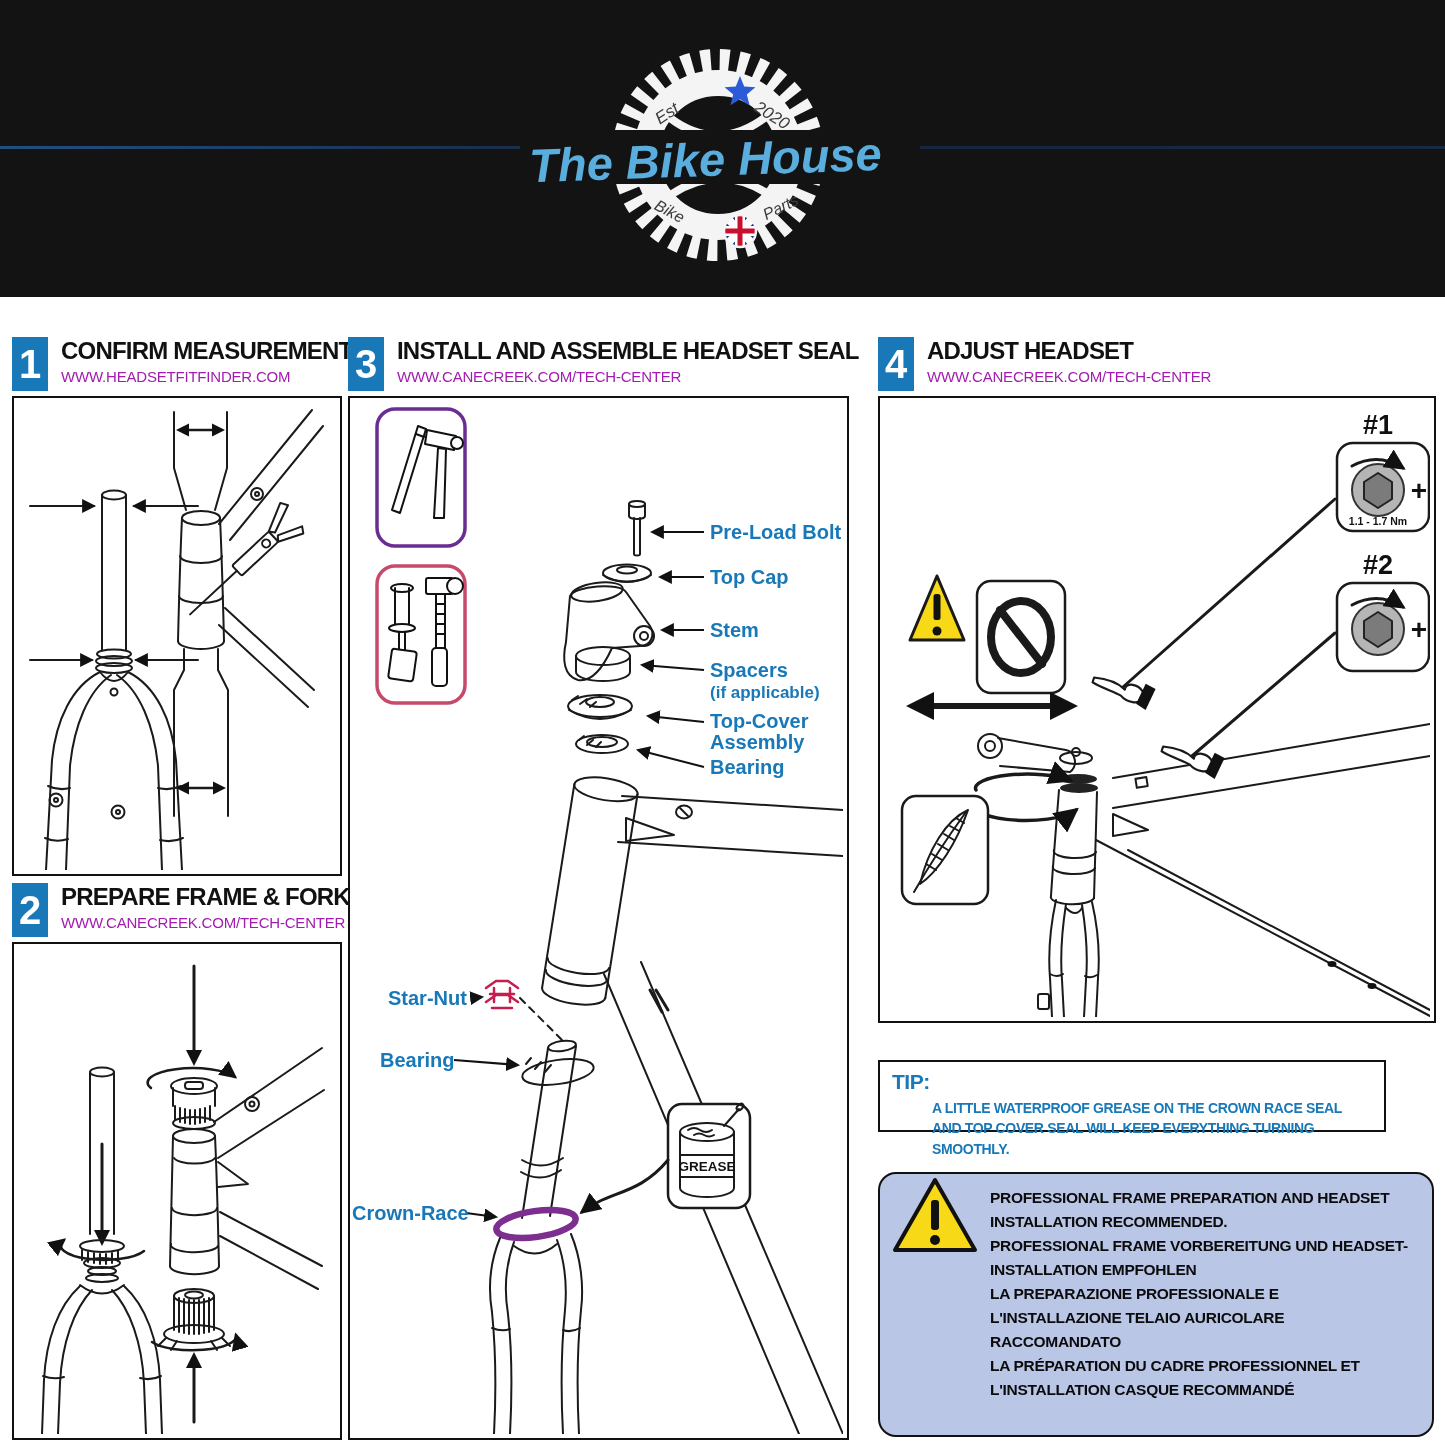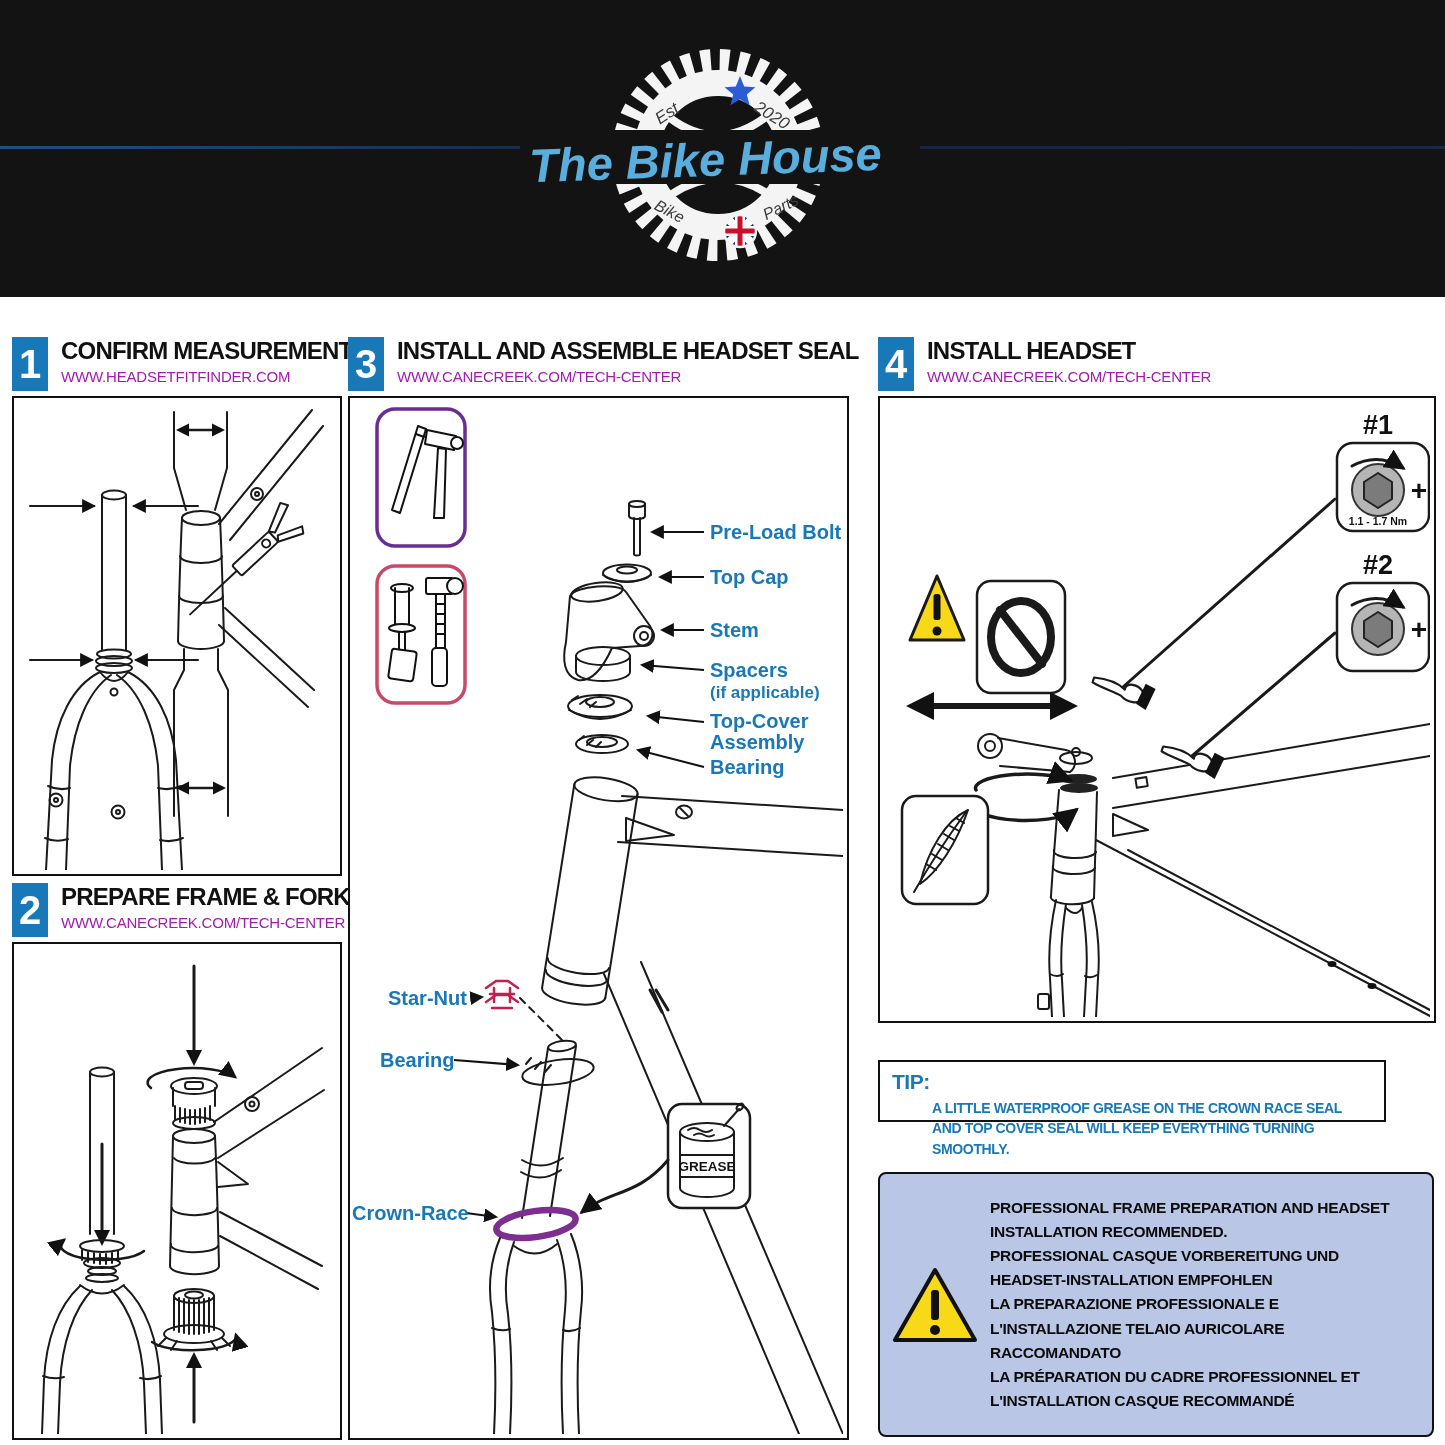--- a/index.html
+++ b/index.html
@@ -13,27 +13,27 @@
   
   .sec-head{position:absolute;display:flex;align-items:flex-start;}
   .badge{width:36px;height:54px;background:#1878b8;color:#fff;display:flex;align-items:center;
          justify-content:center;font-size:40px;font-weight:bold;flex:0 0 auto;}
   .sh-text{margin-left:13px;padding-top:1px;}
   .sh-title{font-size:24px;font-weight:bold;color:#111;letter-spacing:-0.8px;line-height:1.05;white-space:nowrap;}
   .sh-url{font-size:15px;color:#a21caf;margin-top:5px;letter-spacing:-0.2px;white-space:nowrap;}
   
   .dbox{position:absolute;border:2px solid #111;background:#fff;}
   
-  #tipbox{position:absolute;left:878px;top:1060px;width:508px;height:62px;border:2px solid #111;
+  #tipbox{position:absolute;left:878px;top:1060px;width:508px;height:72px;border:2px solid #111;
           background:#fff;padding:8px 12px;box-sizing:border-box;}
   #tip-title{color:#1878b8;font-size:21px;font-weight:bold;letter-spacing:-0.5px;}
   #tip-body{color:#1878b8;font-size:14px;font-weight:bold;letter-spacing:-0.35px;margin-top:4px;line-height:1.45;margin-left:40px;}
   
   #notice{position:absolute;left:878px;top:1172px;width:556px;height:265px;border:2.5px solid #111;
-          border-radius:8px;background:#b9c6e6;box-sizing:border-box;display:flex;align-items:center;}
+          border-radius:18px;background:#b9c6e6;box-sizing:border-box;display:flex;align-items:flex-start;}
   #notice-icon{flex:0 0 110px;display:flex;justify-content:center;}
   #notice-text{flex:1;padding:12px 18px 12px 0;color:#0b0b0b;font-size:15.5px;font-weight:bold;
                letter-spacing:-0.3px;line-height:1.55;}
   svg text{font-family:"Liberation Sans",sans-serif;}
   .lbl{fill:#1878b8;font-weight:bold;font-size:20px;}
   .lbl-sm{fill:#1878b8;font-weight:bold;font-size:17px;}
 </style>
 </head>
 <body>
 
@@ -96,21 +96,21 @@
   <div class="sec-head" style="left:348px;top:337px;">
     <div class="badge">3</div>
     <div class="sh-text">
       <div class="sh-title">INSTALL AND ASSEMBLE HEADSET SEAL</div>
       <div class="sh-url">WWW.CANECREEK.COM/TECH-CENTER</div>
     </div>
   </div>
   <div class="sec-head" style="left:878px;top:337px;">
     <div class="badge">4</div>
     <div class="sh-text">
-      <div class="sh-title">INSTALL HEADSET</div>
+      <div class="sh-title">ADJUST HEADSET</div>
       <div class="sh-url">WWW.CANECREEK.COM/TECH-CENTER</div>
     </div>
   </div>
   <div class="sec-head" style="left:12px;top:883px;">
     <div class="badge">2</div>
     <div class="sh-text">
       <div class="sh-title">PREPARE FRAME &amp; FORK</div>
       <div class="sh-url">WWW.CANECREEK.COM/TECH-CENTER</div>
     </div>
   </div>
@@ -471,19 +471,19 @@
   <div id="notice">
     <div id="notice-icon">
       <svg width="92" height="82" viewBox="0 0 92 82">
         <polygon points="46,6 6,76 86,76" fill="#f7d917" stroke="#111" stroke-width="4" stroke-linejoin="round"></polygon>
         <rect x="42" y="26" width="8" height="30" rx="3" fill="#111"></rect>
         <circle cx="46" cy="66" r="5" fill="#111"></circle>
       </svg>
     </div>
     <div id="notice-text">
       <div>PROFESSIONAL FRAME PREPARATION AND HEADSET INSTALLATION RECOMMENDED.</div>
-      <div>PROFESSIONAL CASQUE VORBEREITUNG UND HEADSET-INSTALLATION EMPFOHLEN</div>
+      <div>PROFESSIONAL FRAME VORBEREITUNG UND HEADSET-INSTALLATION EMPFOHLEN</div>
       <div>LA PREPARAZIONE PROFESSIONALE E L'INSTALLAZIONE TELAIO AURICOLARE RACCOMANDATO</div>
       <div>LA PRÉPARATION DU CADRE PROFESSIONNEL ET L'INSTALLATION CASQUE RECOMMANDÉ</div>
     </div>
   </div>
 
 </div>
 
 </body></html>

